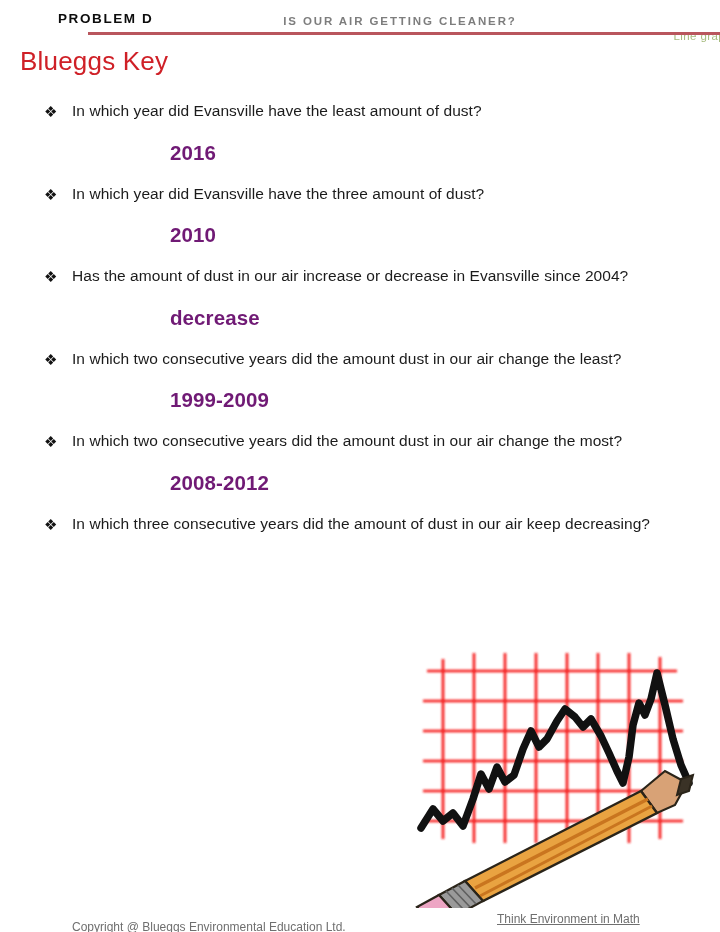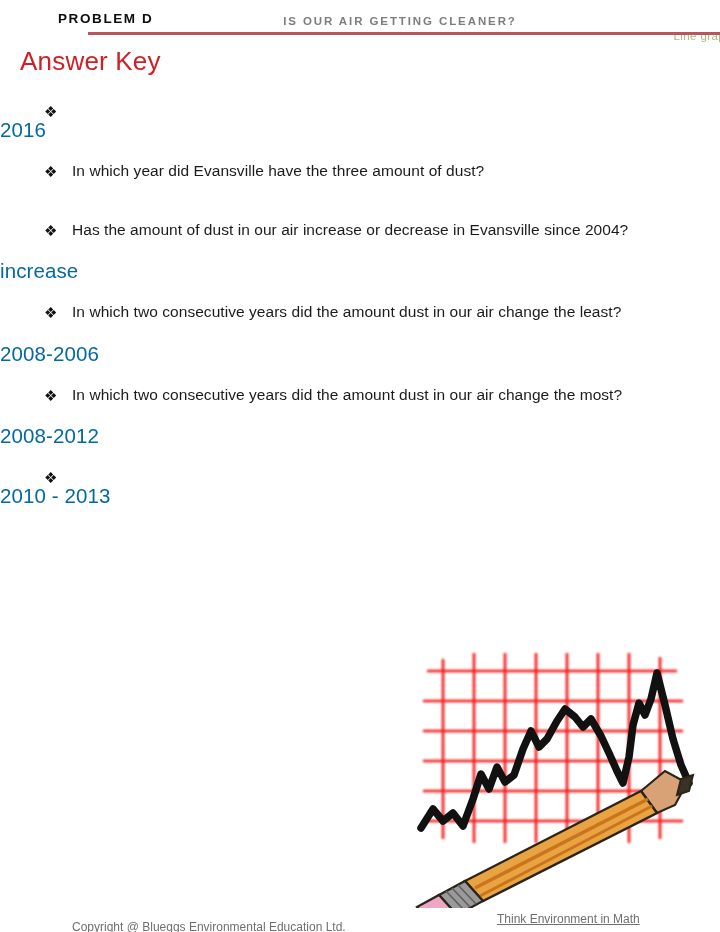--- a/index.html
+++ b/index.html
@@ -89,24 +89,26 @@
   }
   .question-text {
     display: block;
     font-size: 15.5px;
     line-height: 22.5px;
     color: #1b1b1b;
     letter-spacing: 0.05px;
   }
   .answer-text {
     display: block;
+    margin-left: 170px;
     font-size: 20.5px;
-    color: #0369a1;
+    color: #701a75;
     letter-spacing: 0.1px;
     white-space: nowrap;
+    font-weight: bold;
   }
 
   .sp-a { height: 18px; }   
   .sp-b { height: 18px; }   
 
   
   .clipart {
     position: absolute;
     left: 405px; top: 643px;
     width: 300px; height: 265px;
@@ -138,78 +140,80 @@
 </head>
 <body>
 
 <div class="page-header">
   <div class="problem-label">PROBLEM D</div>
   <div class="header-center-title">IS OUR AIR GETTING CLEANER?</div>
   <div class="header-topic">Line graphs</div>
   <div class="header-rule"></div>
 </div>
 
-<div class="answer-key-title">Answer Key</div>
+<div class="answer-key-title">Blueggs Key</div>
 
 <div class="qa-list">
 
   <div class="qa-block">
     <div class="question-row">
       <span class="bullet-icon">❖</span>
+      <span class="question-text">In which year did Evansville have the least amount of dust?</span>
     </div>
     <div class="sp-a"></div>
     <span class="answer-text">2016</span>
     <div class="sp-b"></div>
   </div>
 
   <div class="qa-block">
     <div class="question-row">
       <span class="bullet-icon">❖</span>
       <span class="question-text">In which year did Evansville have the three amount of dust?</span>
     </div>
     <div class="sp-a"></div>
+    <span class="answer-text">2010</span>
     <div class="sp-b"></div>
   </div>
 
   <div class="qa-block">
     <div class="question-row">
       <span class="bullet-icon">❖</span>
       <span class="question-text">Has the amount of dust in our air increase or decrease in Evansville since 2004?</span>
     </div>
     <div class="sp-a"></div>
-    <span class="answer-text">increase</span>
+    <span class="answer-text">decrease</span>
     <div class="sp-b"></div>
   </div>
 
   <div class="qa-block">
     <div class="question-row">
       <span class="bullet-icon">❖</span>
       <span class="question-text">In which two consecutive years did the amount dust in our air change the least?</span>
     </div>
     <div class="sp-a"></div>
-    <span class="answer-text">2008-2006</span>
+    <span class="answer-text">1999-2009</span>
     <div class="sp-b"></div>
   </div>
 
   <div class="qa-block">
     <div class="question-row">
       <span class="bullet-icon">❖</span>
       <span class="question-text">In which two consecutive years did the amount dust in our air change the most?</span>
     </div>
     <div class="sp-a"></div>
     <span class="answer-text">2008-2012</span>
     <div class="sp-b"></div>
   </div>
 
   <div class="qa-block">
     <div class="question-row">
       <span class="bullet-icon">❖</span>
-    </div>
-    <div class="sp-a"></div>
-    <span class="answer-text">2010 - 2013</span>
+      <span class="question-text">In which three consecutive years did the amount of dust in our air keep decreasing?</span>
+    </div>
+    <div class="sp-a"></div>
   </div>
 
 </div>
 
 <div class="clipart">
   <svg width="300" height="265" viewBox="0 0 300 265" xmlns="http://www.w3.org/2000/svg">
     <defs>
       <filter id="softblur" x="-20%" y="-20%" width="140%" height="140%">
         <feGaussianBlur stdDeviation="0.9"></feGaussianBlur>
       </filter>

